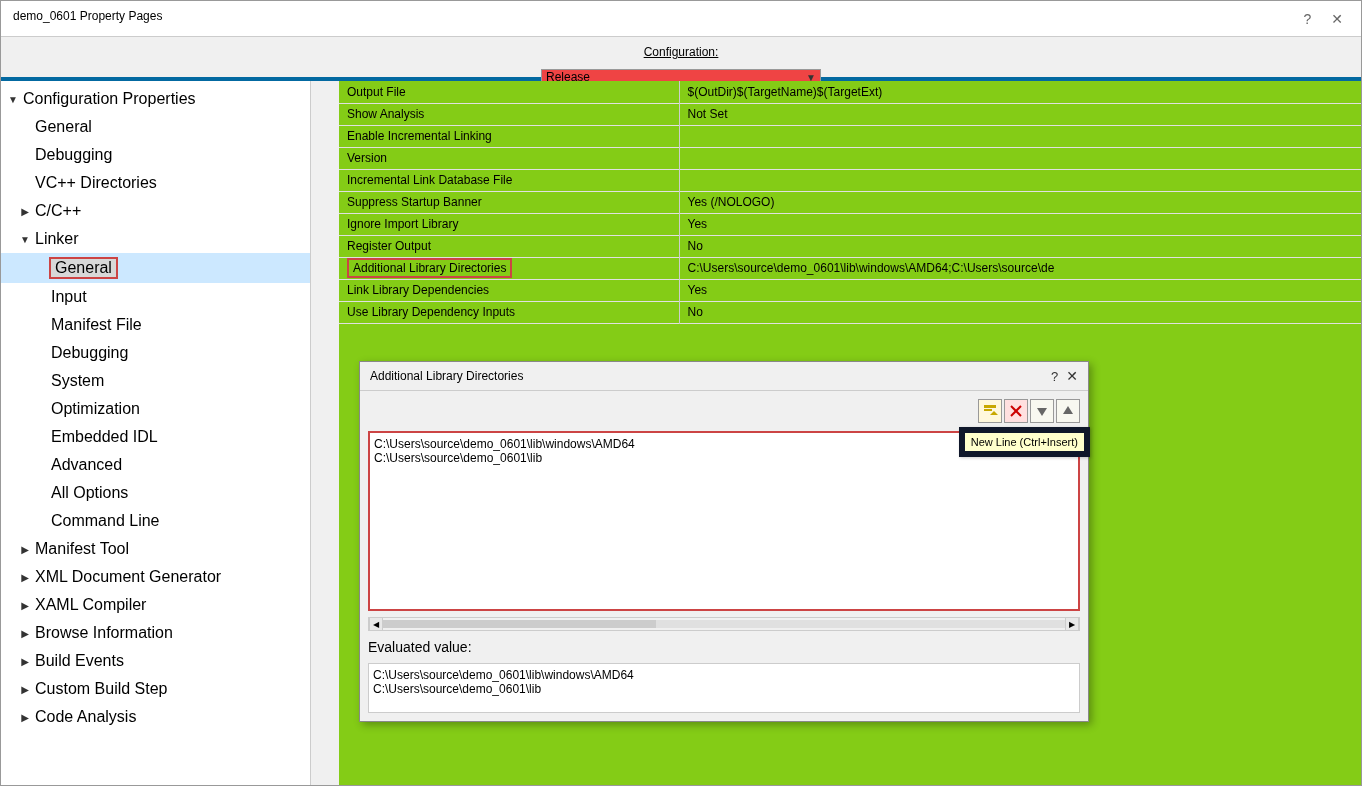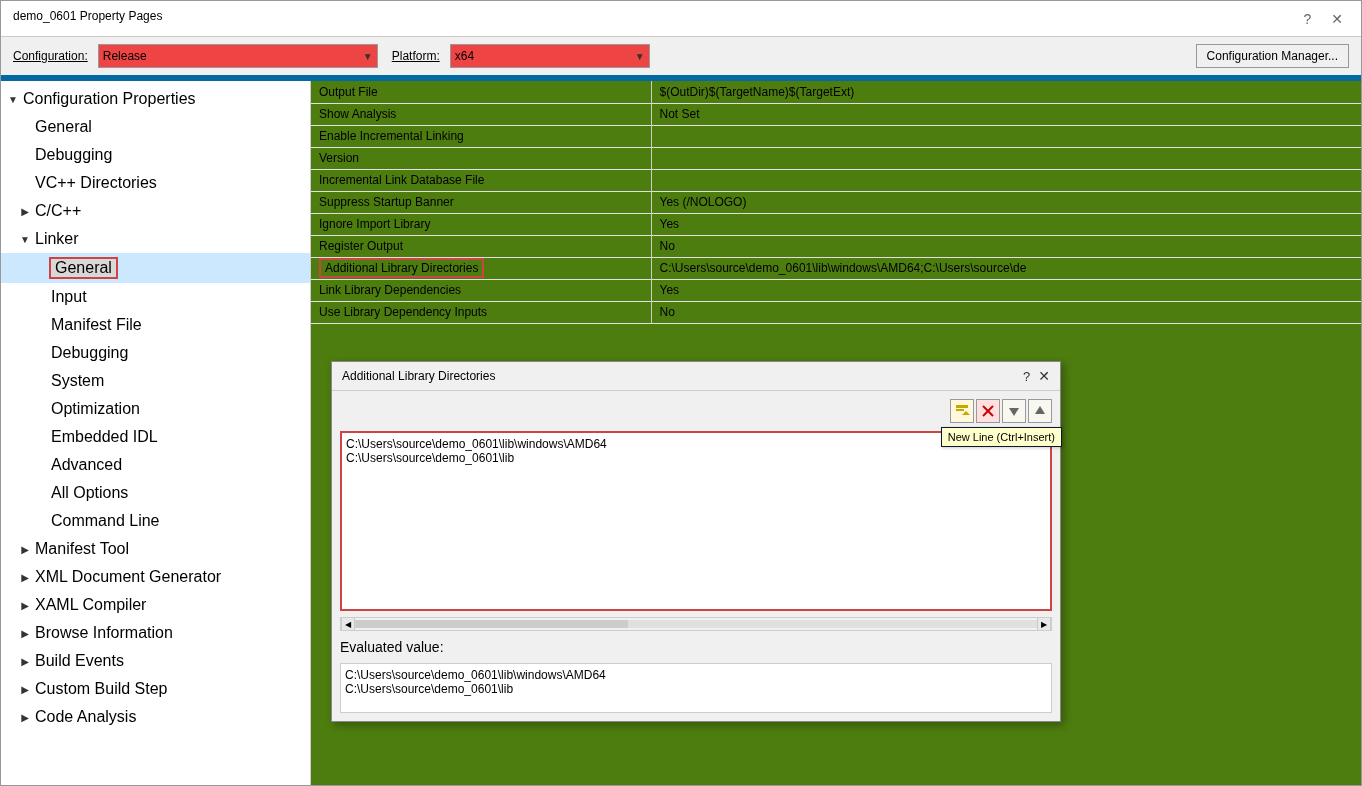--- a/index.html
+++ b/index.html
@@ -50,22 +50,23 @@
       color: #666;
       padding: 2px 6px;
     }
 
     .config-bar {
       background: #f0f0f0;
       padding: 8px 12px;
       display: flex;
       align-items: center;
       gap: 10px;
-      border-bottom: 6px solid #0369a1;
+      border-bottom: 4px solid #0369a1;
       height: 44px;
+      flex-direction: column;
     }
 
     .config-label {
       font-size: 12px;
       text-decoration: underline;
     }
 
     .config-select {
       width: 280px;
       height: 24px;
@@ -146,23 +147,24 @@
       border: 2px solid #cc4444;
       background: #d8d8d8;
       padding: 0 4px;
     }
 
     .indent-1 { padding-left: 16px; }
     .indent-2 { padding-left: 32px; }
 
     .props-panel {
       flex: 1;
-      background: #4d7c0f;
+      background: #84cc16;
       overflow-y: auto;
       position: relative;
+      margin-left: 28px;
     }
 
     .props-table {
       width: 100%;
       border-collapse: collapse;
     }
 
     .props-table tr {
       border-bottom: 1px solid #e0e0e0;
       height: 22px;
@@ -260,21 +262,21 @@
 
     .toolbar-btn.new-line {
       background: #fff8dc;
     }
 
     .tooltip {
       position: absolute;
       top: 28px;
       right: -10px;
       background: #ffffcc;
-      border: 1px solid #0f172a;
+      border: 6px solid #0f172a;
       padding: 3px 6px;
       font-size: 11px;
       white-space: nowrap;
       z-index: 200;
       box-shadow: 1px 1px 3px rgba(0,0,0,0.2);
     }
 
     .textarea-lines-wrapper {
       width: 100%;
       height: 180px;

